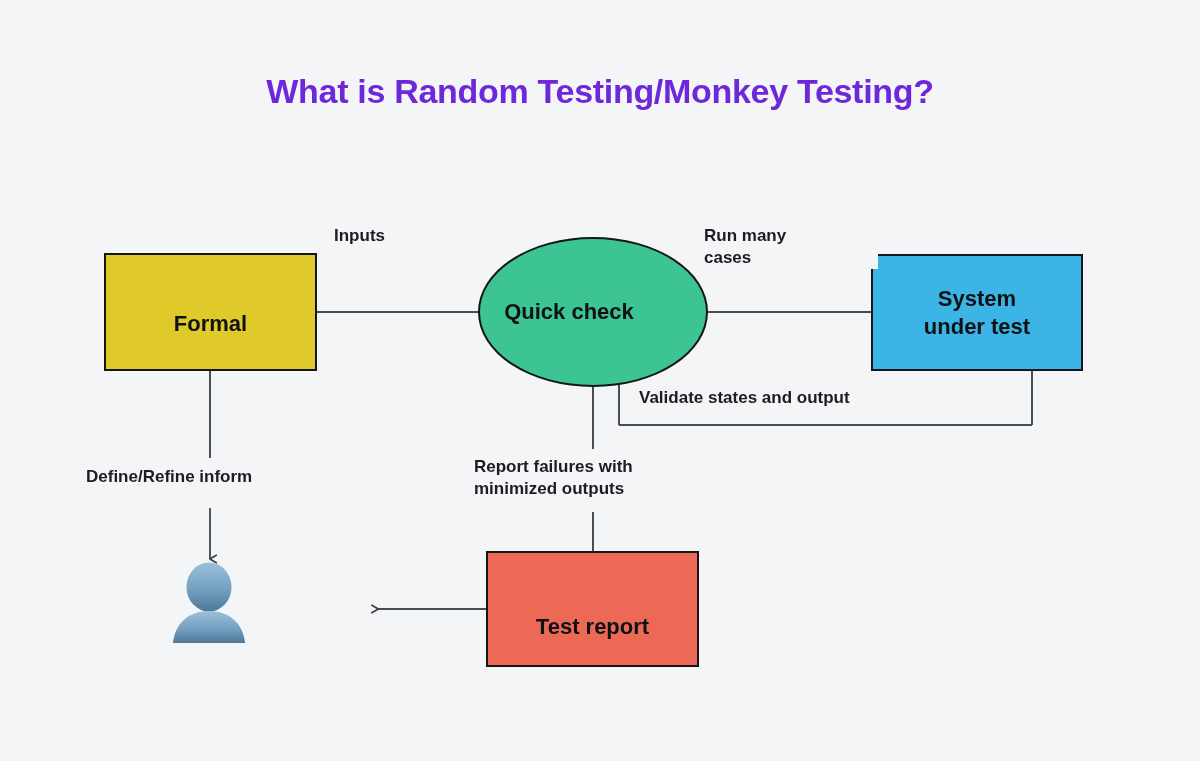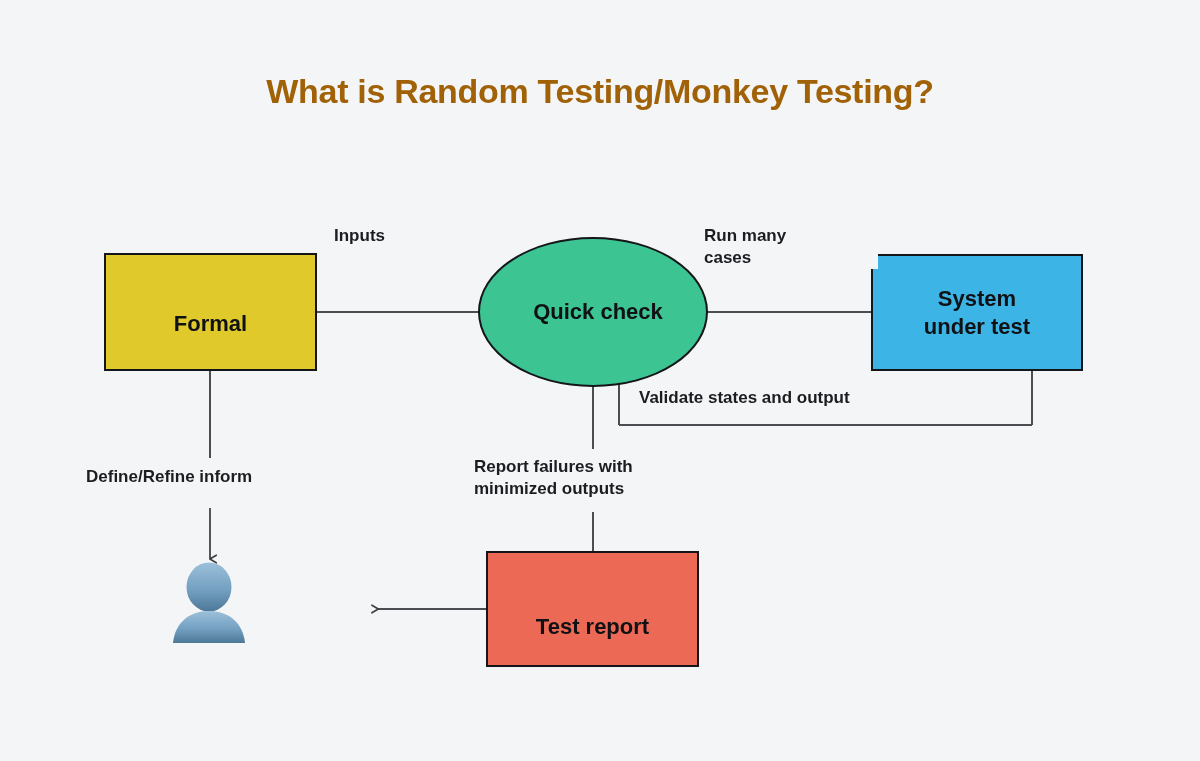--- a/index.html
+++ b/index.html
@@ -23,21 +23,21 @@
     height: 761px;
   }
   .page-title {
     position: absolute;
     left: 0;
     top: 72px;
     width: 1200px;
     text-align: center;
     font-size: 34px;
     font-weight: bold;
-    color: #a16207;
+    color: #6d28d9;
     letter-spacing: -0.3px;
   }
   .node-label {
     position: absolute;
     display: flex;
     align-items: center;
     justify-content: center;
     text-align: center;
     font-size: 22px;
     font-weight: bold;
@@ -67,21 +67,21 @@
     position: absolute;
     left: 478px; top: 237px; width: 230px; height: 150px;
     background: #3cc492;
     border: 2px solid #14161a;
     border-radius: 50%;
     box-sizing: border-box;
   }
   #label-formal { left: 104px; top: 265px; width: 213px; height: 118px; text-align: center; }
   #label-system { left: 871px; top: 254px; width: 212px; height: 117px; }
   #label-report { left: 486px; top: 569px; width: 213px; height: 116px; }
-  #label-quickcheck { left: 483px; top: 237px; width: 230px; height: 150px; }
+  #label-quickcheck { left: 454px; top: 237px; width: 230px; height: 150px; }
   #edge-label-inputs { left: 330px; top: 225px; width: 145px; padding: 0 4px; }
   #edge-label-runmany { left: 700px; top: 225px; width: 170px; padding: 0 4px; }
   #edge-label-validate { left: 633px; top: 385px; width: 312px; padding: 2px 6px; }
   #edge-label-define { left: 82px; top: 464px; width: 256px; padding: 2px 4px; }
   #edge-label-reportfail { left: 470px; top: 454px; width: 246px; padding: 2px 4px; }
   #person-icon {
     position: absolute;
     left: 171px; top: 565px; width: 76px; height: 78px;
   }
 </style>

